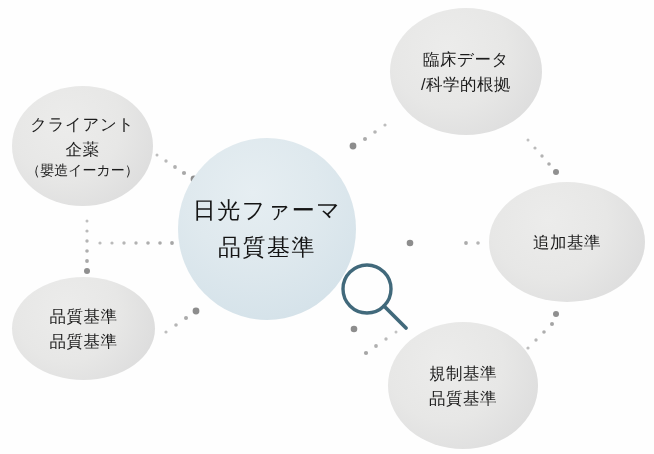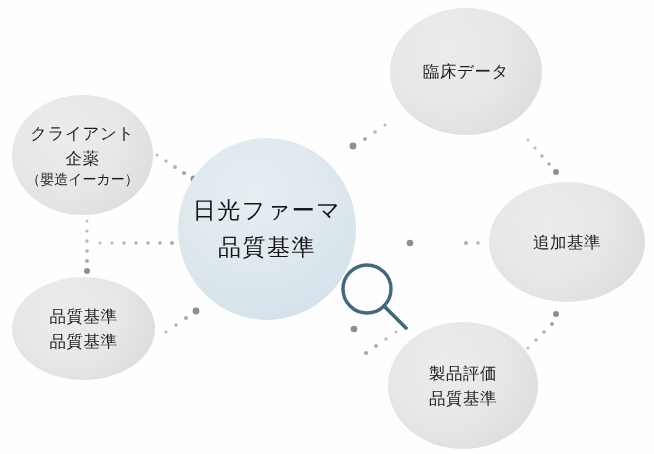--- a/index.html
+++ b/index.html
@@ -72,21 +72,21 @@
   }
   #bubble-center .line {
     font-size: 23px;
     line-height: 37px;
     letter-spacing: 1.5px;
     color: #141414;
     text-align: right;
   }
 
   
-  #bubble-client      { left: 12px;  top: 95px;  width: 141px; height: 120px; }
+  #bubble-client      { left: 12px;  top: 86px;  width: 141px; height: 120px; }
   #bubble-regulatory  { left: 12px;  top: 277px; width: 143px; height: 103px; }
   #bubble-clinical    { left: 390px; top: 8px;   width: 152px; height: 127px; }
   #bubble-expert      { left: 489px; top: 182px; width: 156px; height: 120px; }
   #bubble-additional  { left: 388px; top: 322px; width: 150px; height: 127px; }
 
   
   #magnifier {
     position: absolute;
     left: 336px;
     top: 258px;
@@ -185,33 +185,34 @@
   </div>
 
   <div class="bubble sat" id="bubble-client">
     <span class="line">クライアント</span>
     <span class="line">企薬</span>
     <span class="line small">（嬰造イーカー）</span>
   </div>
 
   <div class="bubble sat" id="bubble-clinical">
     <span class="line">臨床データ</span>
+    <span class="line">/科学的根拠</span>
   </div>
 
   <div class="bubble sat" id="bubble-expert">
     <span class="line">追加基準</span>
   </div>
 
   <div class="bubble sat" id="bubble-regulatory">
     <span class="line">品質基準</span>
     <span class="line">品質基準</span>
   </div>
 
   <div class="bubble sat" id="bubble-additional">
-    <span class="line">製品評価</span>
+    <span class="line">規制基準</span>
     <span class="line">品質基準</span>
   </div>
 
   <svg id="magnifier" viewBox="0 0 78 78" width="78" height="78">
     <circle cx="31" cy="31" r="24" fill="none" stroke="#41697b" stroke-width="3.4"></circle>
     <line x1="48" y1="48" x2="70" y2="70" stroke="#41697b" stroke-width="3.8" stroke-linecap="round"></line>
   </svg>
 
 </div>
 

